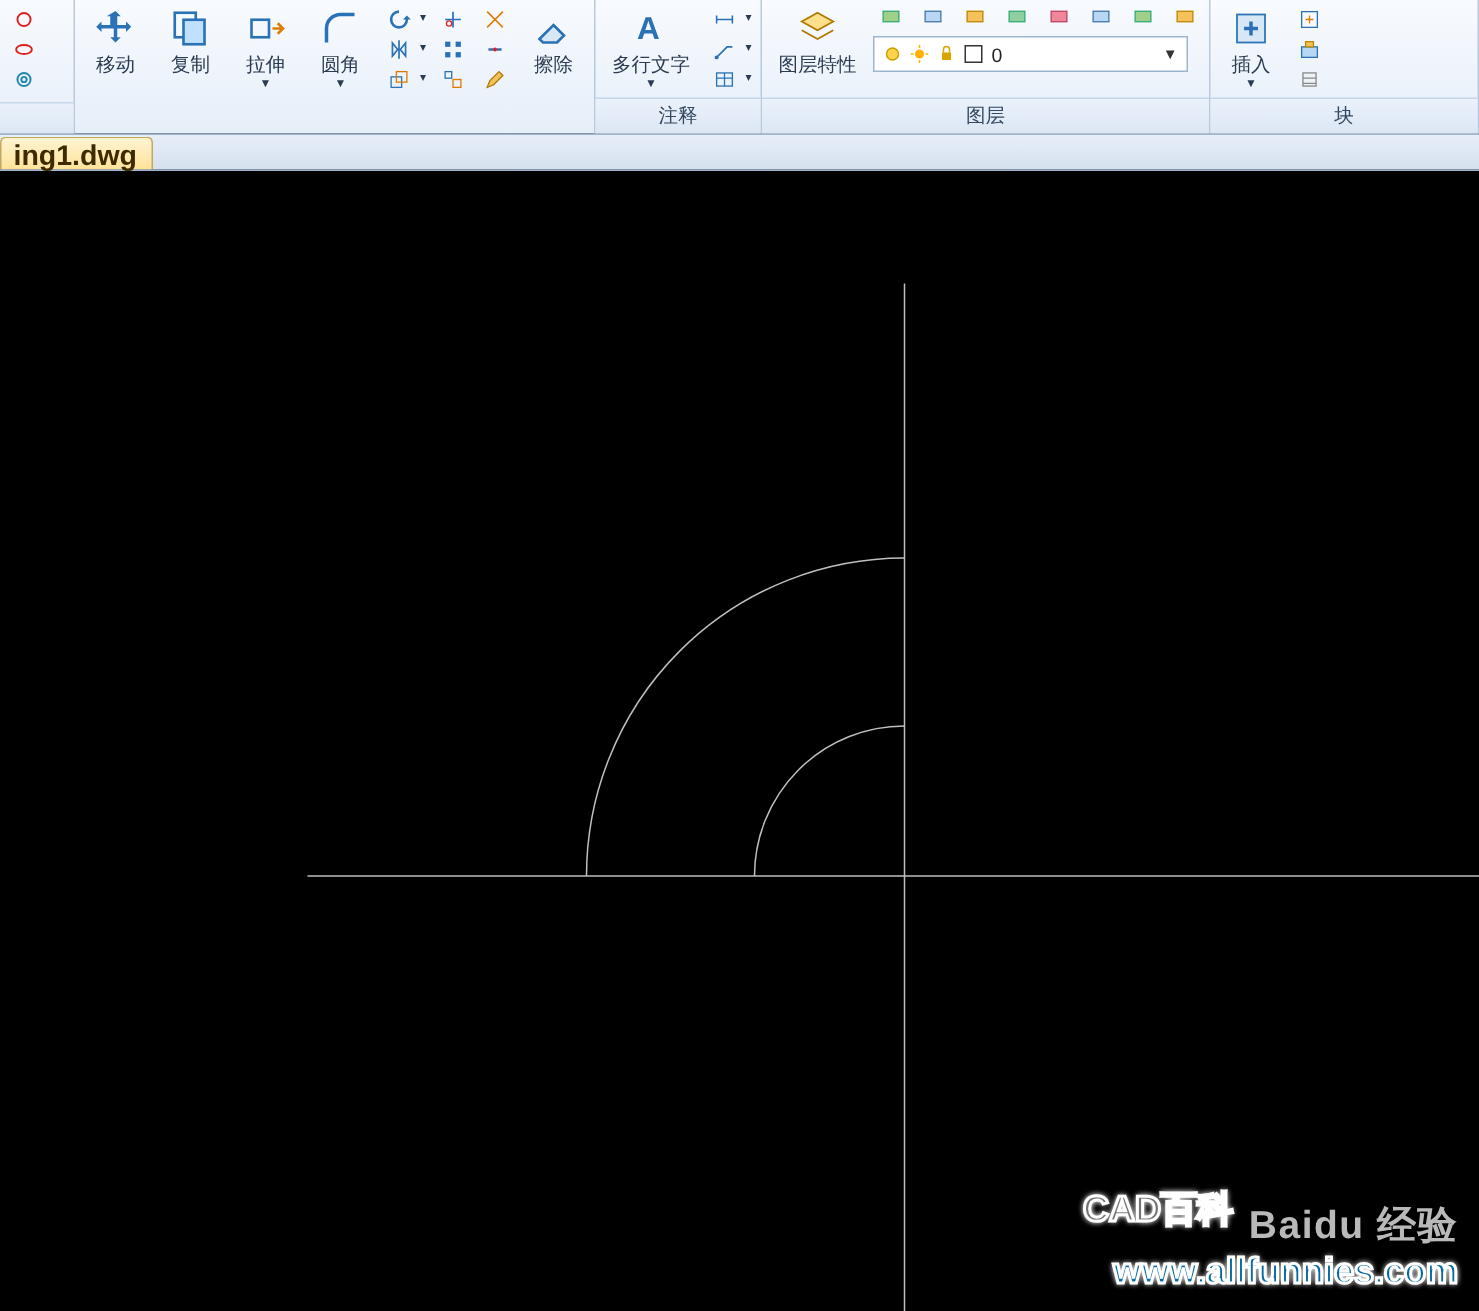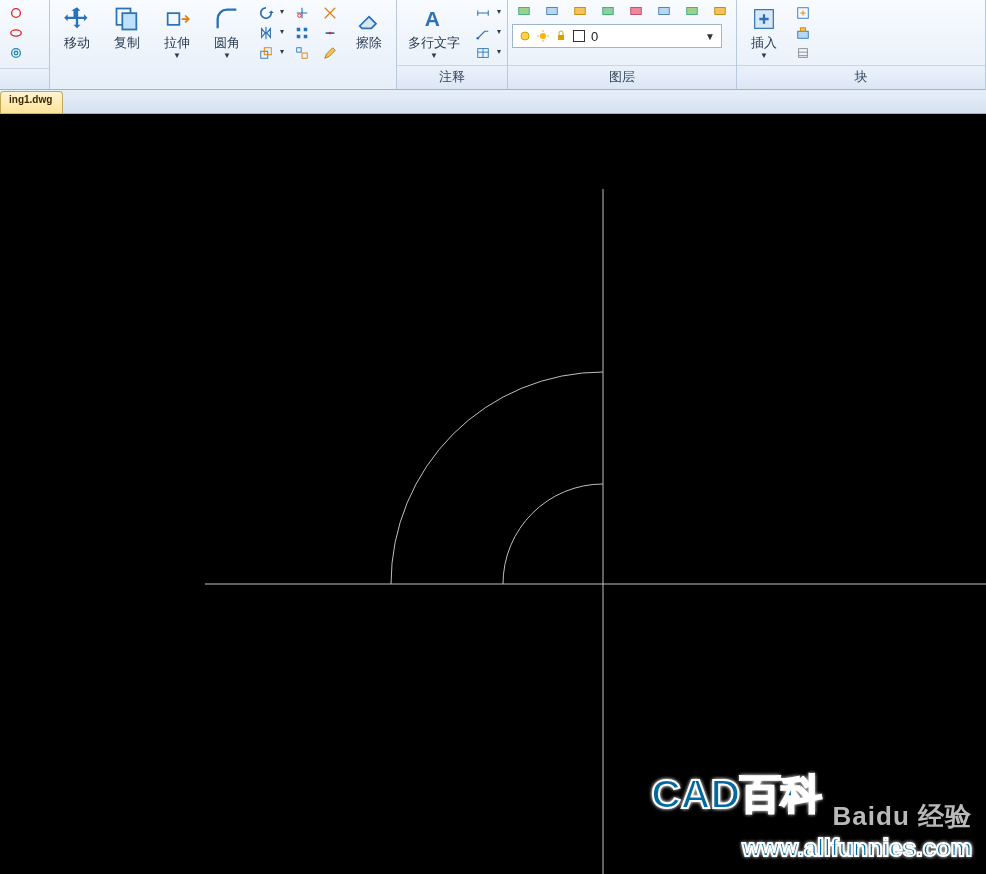--- a/index.html
+++ b/index.html
@@ -71,42 +71,42 @@
   .tabstrip {
     height: 24px;
     background: linear-gradient(#e6eef8, #d6e1ef);
     border-bottom: 1px solid #9fb4cf;
     display: flex; align-items: flex-end;
     padding-left: 0;
   }
   .filetab {
     height: 22px;
     padding: 2px 10px 0 8px;
-    font-size: 10px; font-weight: bold;
+    font-size: 19px; font-weight: bold;
     color: #3d2a00;
     background: linear-gradient(#fff4d2, #ffe399);
     border: 1px solid #c7a858;
     border-bottom: none;
     border-top-left-radius: 4px;
     border-top-right-radius: 4px;
   }
   .canvas {
     position: relative;
     width: 986px;
     height: 760px;
     background: #000;
   }
   .canvas svg { position:absolute; inset:0; }
   .watermark { position:absolute; right:14px; bottom:12px; text-align:right; pointer-events:none; }
   .watermark .wm-logo {
     font-size:26px; color:#b9b9ba; font-weight:bold; letter-spacing:1px;
   }
   .watermark .wm-title {
-    font-size:41px; font-weight:900;
-    color:#0369a1;
+    font-size:24px; font-weight:900;
+    color:#737373;
     -webkit-text-stroke: 2px #fff;
     text-shadow: 0 0 4px #fff, 0 0 4px #fff;
     position:absolute; right:150px; bottom:40px; white-space:nowrap;
   }
   .watermark .wm-url {
     font-size:24px; font-weight:900;
     color:#0369a1;
     -webkit-text-stroke: 2px #fff;
     text-shadow: 0 0 4px #fff, 0 0 4px #fff;
     white-space:nowrap;
@@ -279,20 +279,29 @@
               <path d="M2 7h12M8 3v10" stroke="#2a72b5"></path>
             </svg>
           </div>
       </div>
     </div>
     <div class="panel-title">注释</div>
   </div>
 
   <div class="panel">
     <div class="panel-body">
+      <div class="big-btn">
+        <span class="ico">
+          <svg viewBox="0 0 24 24">
+              <path d="M12 3l9 5-9 5-9-5z" fill="#ffe08a" stroke="#b07800"></path>
+              <path d="M3 13l9 5 9-5" fill="none" stroke="#b07800"></path>
+            </svg>
+        </span>
+        <span class="lbl">图层特性</span>
+      </div>
       <div class="layer-stack">
         <div class="layer-row">
           <div class="mini-btn">
               <svg viewBox="0 0 16 16">
                 <rect x="2" y="4" width="12" height="8" fill="#9fd08a" stroke="#3a7"></rect>
               </svg>
             </div>
           <div class="mini-btn">
               <svg viewBox="0 0 16 16">
                 <rect x="2" y="4" width="12" height="8" fill="#b7d7f4" stroke="#47a"></rect>

